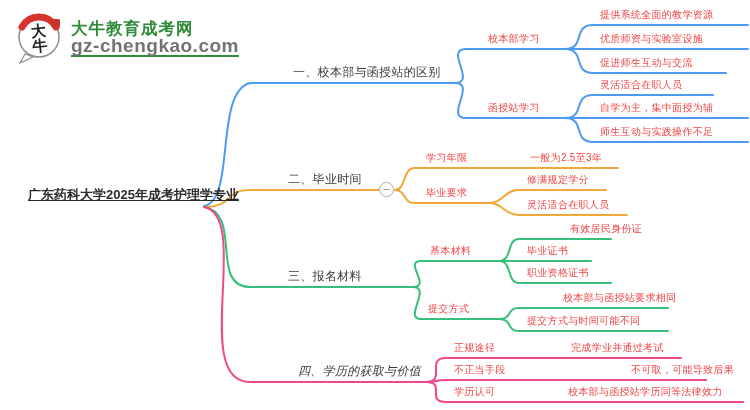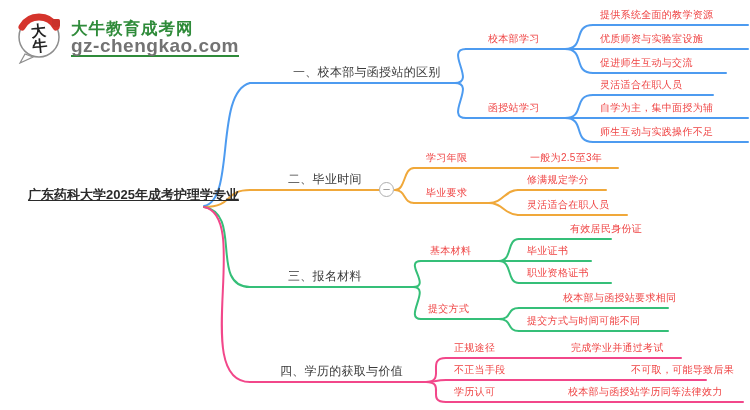--- a/index.html
+++ b/index.html
@@ -126,21 +126,21 @@
 
   <div class="node branch-label" style="left:288px;top:268px;">三、报名材料</div>
   <div class="node" style="left:430px;top:242px;">基本材料</div>
   <div class="node" style="left:527px;top:220px;margin-left:43px;">有效居民身份证</div>
   <div class="node" style="left:527px;top:242px;">毕业证书</div>
   <div class="node" style="left:527px;top:264px;">职业资格证书</div>
   <div class="node" style="left:428px;top:300px;">提交方式</div>
   <div class="node" style="left:555px;top:289px;margin-left:8px;">校本部与函授站要求相同</div>
   <div class="node" style="left:527px;top:312px;">提交方式与时间可能不同</div>
 
-  <div class="node branch-label" style="left:280px;top:363px;">四、学历的获取与价值</div>
+  <div class="node branch-label" style="left:298px;top:363px;font-style:italic;">四、学历的获取与价值</div>
   <div class="node" style="left:454px;top:339px;">正规途径</div>
   <div class="node" style="left:571px;top:339px;">完成学业并通过考试</div>
   <div class="node" style="left:454px;top:361px;">不正当手段</div>
   <div class="node" style="left:584px;top:361px;margin-left:47px;">不可取，可能导致后果</div>
   <div class="node" style="left:454px;top:383px;">学历认可</div>
   <div class="node" style="left:568px;top:383px;">校本部与函授站学历同等法律效力</div>
 
 </div>
 
 </body></html>

